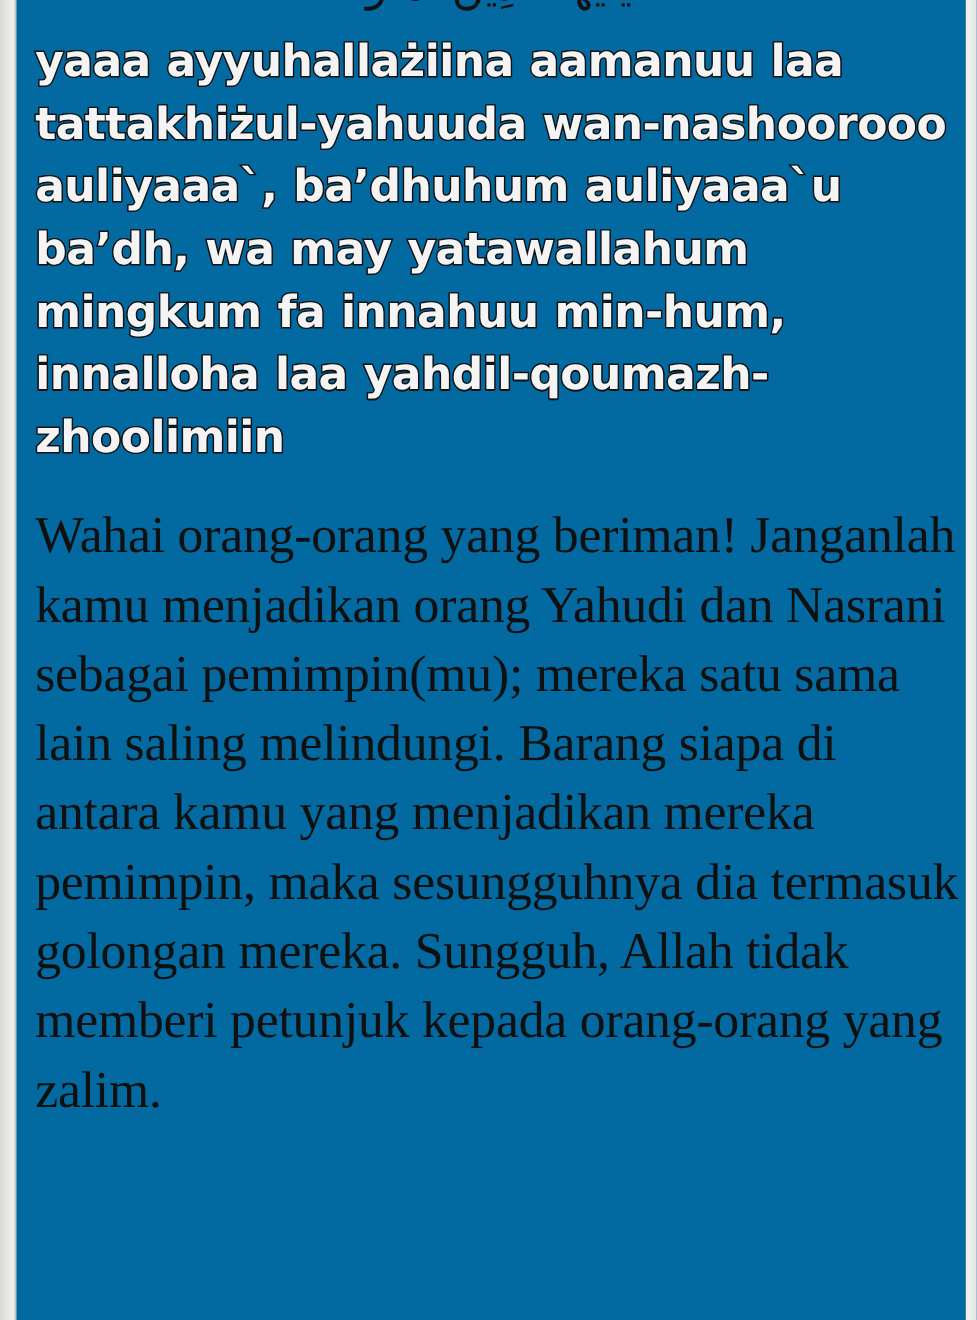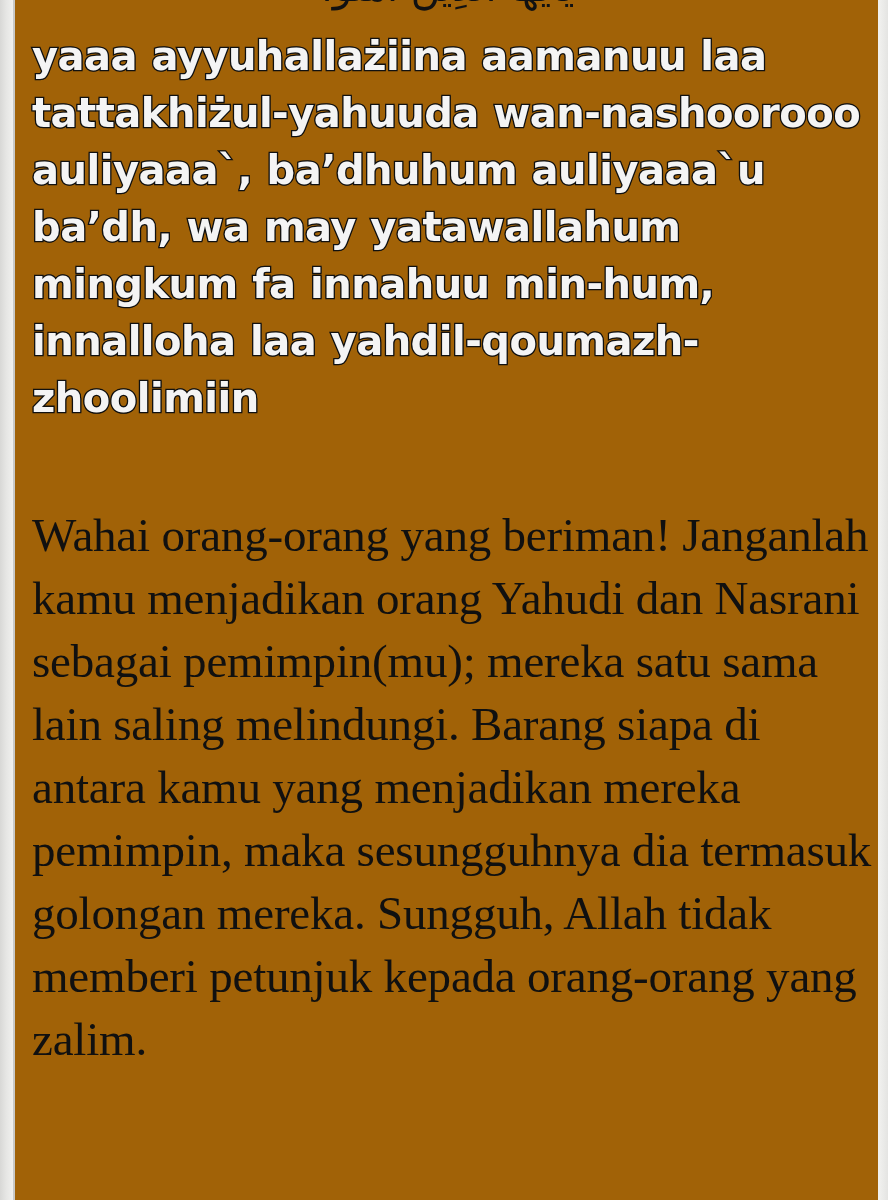--- a/index.html
+++ b/index.html
@@ -11,21 +11,21 @@
     width: 888px;
     height: 1200px;
     overflow: hidden;
     font-family: "Liberation Sans", sans-serif;
   }
 
   .page {
     position: relative;
     width: 888px;
     height: 1200px;
-    background: #a16207;
+    background: #0369a1;
     box-sizing: border-box;
     overflow: hidden;
   }
 
   
   .gutter-left {
     position: absolute;
     left: 0;
     top: 0;
     width: 14px;
@@ -93,21 +93,21 @@
     paint-order: stroke fill;
     text-shadow:
       1px 0 0 #111, -1px 0 0 #111, 0 1px 0 #111, 0 -1px 0 #111;
     word-spacing: 1px;
   }
 
   
   .translation {
     position: absolute;
     left: 8px;
-    top: 504px;
+    top: 456px;
     width: 848px;
     font-family: "Liberation Serif", "DejaVu Serif", serif;
     font-size: 47px;
     line-height: 63px;
     color: #101010;
     letter-spacing: -0.2px;
   }
 </style>
 </head>
 <body>

